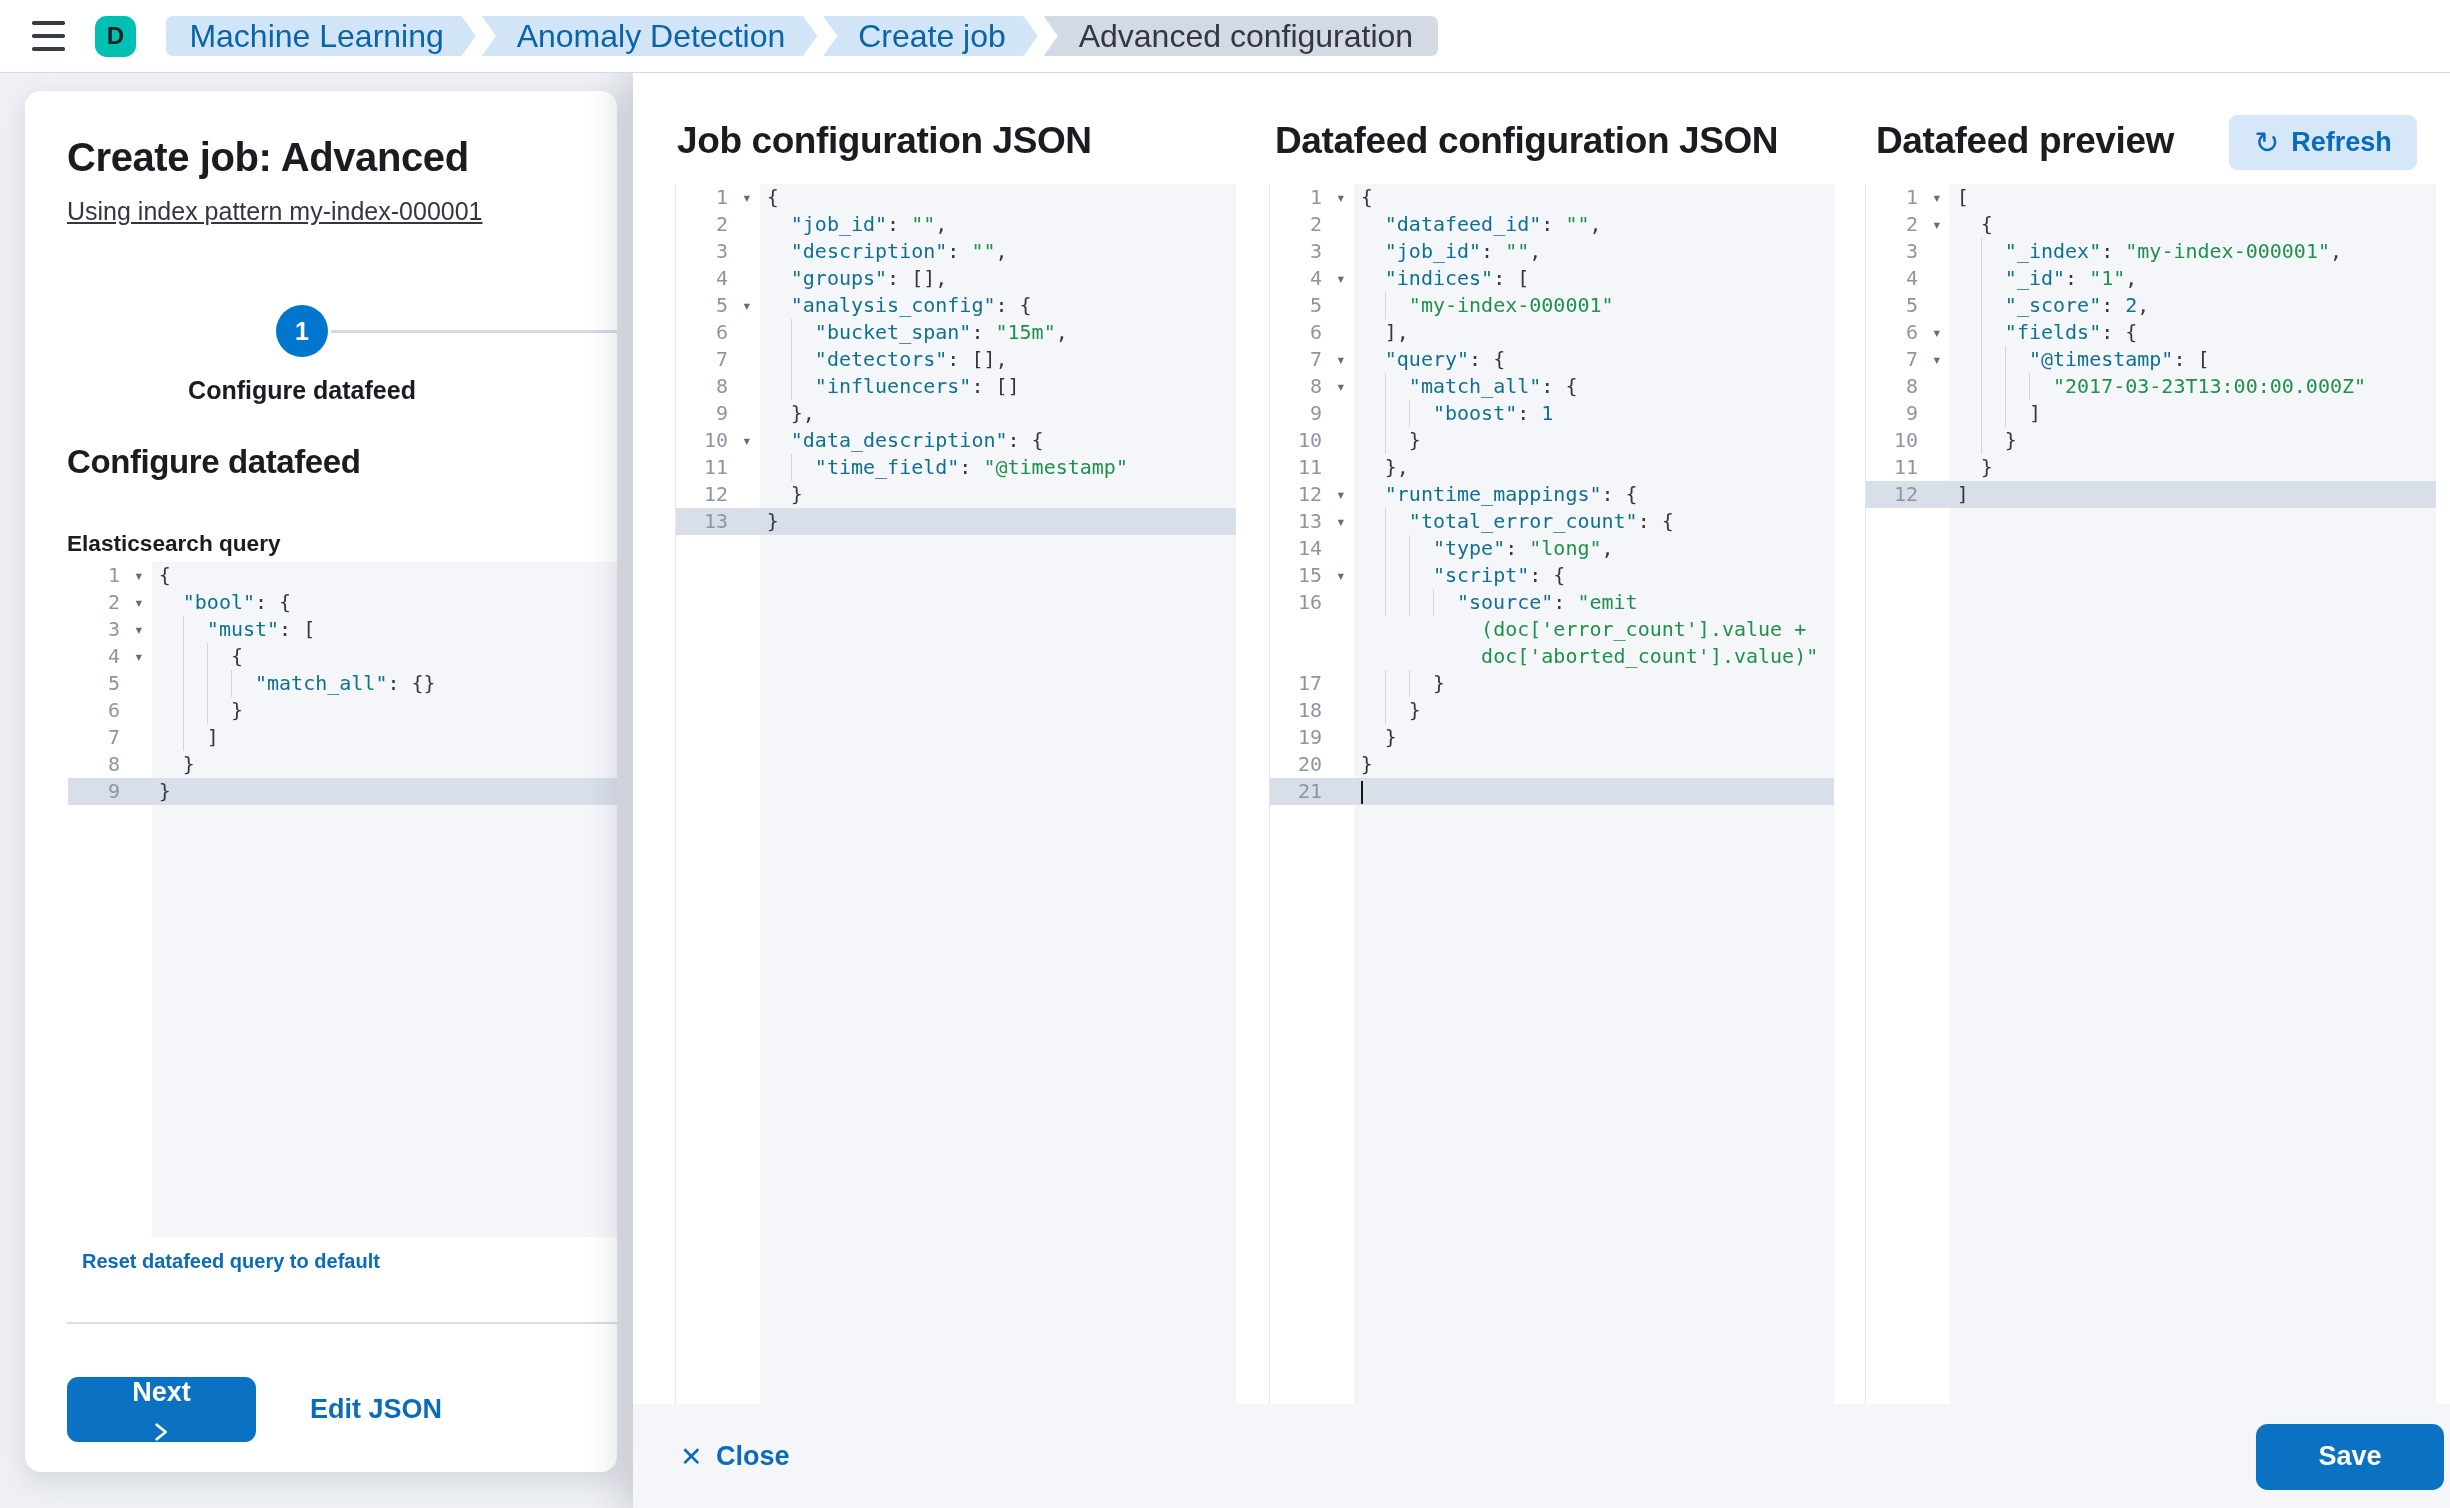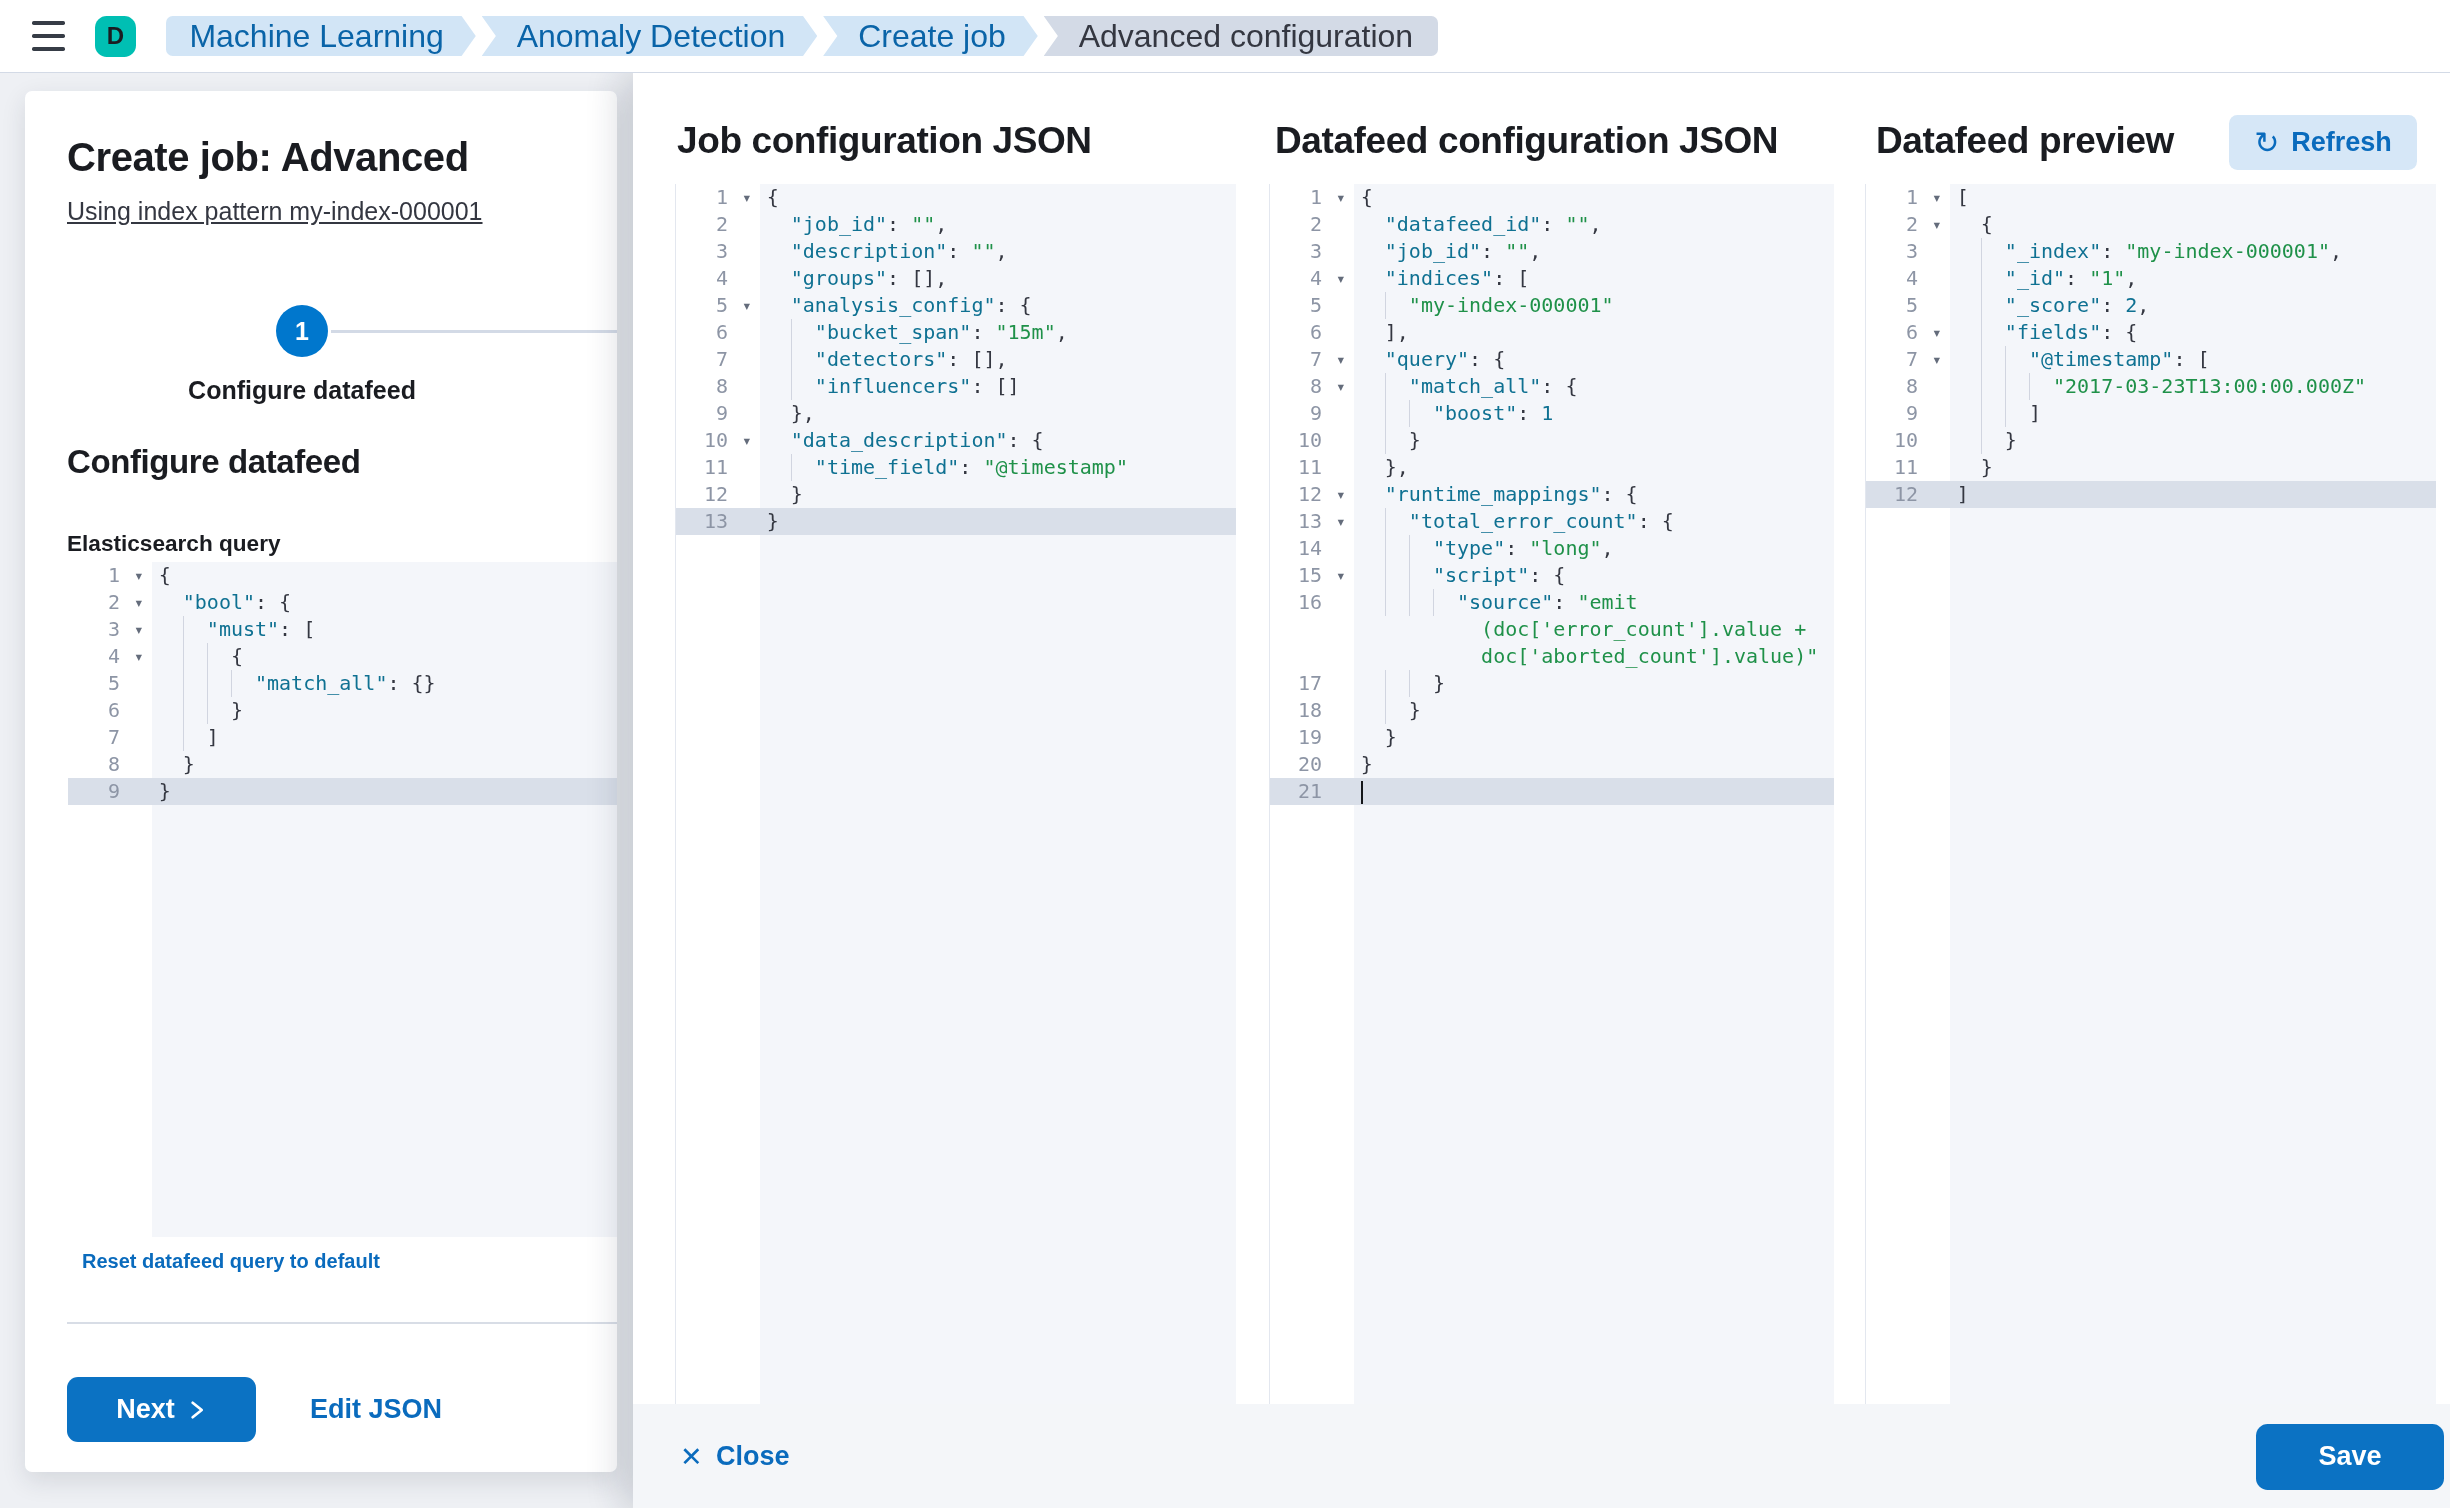--- a/index.html
+++ b/index.html
@@ -17,38 +17,38 @@
   .crumbs { display:flex; align-items:center; margin-left:30px; gap:5.9px; }
   .crumb { height:40px; display:flex; align-items:center; font-size:32px; font-weight:500;
     color:#0a64a8; background:#d2e5f6; padding:0 32px 0 35px;
     clip-path:polygon(0 0, calc(100% - 14.2px) 0, 100% 50%, calc(100% - 14.2px) 100%, 0 100%, 14.2px 50%); }
   .crumb.first { padding-left:23.4px; clip-path:polygon(0 0, calc(100% - 14.2px) 0, 100% 50%, calc(100% - 14.2px) 100%, 0 100%); border-radius:6.7px 0 0 6.7px; }
   .crumb.last { background:#d3dae6; color:#343741; font-weight:400; padding-right:25px;
     clip-path:polygon(0 0, 100% 0, 100% 100%, 0 100%, 14.2px 50%); border-radius:0 6.7px 6.7px 0; }
 
   
   .card { position:absolute; left:25px; top:91px; width:592px; height:1381px; background:#fff;
-    border-radius:7px; box-shadow:0 8.4px 25px rgba(30,40,60,.12); overflow:hidden; z-index:10; }
+    border-radius:16px; box-shadow:0 8.4px 25px rgba(30,40,60,.12); overflow:hidden; z-index:10; }
   .card h1 { position:absolute; left:42px; top:44px; font-size:40px; font-weight:700; letter-spacing:-0.4px; }
   .card .subtitle { position:absolute; left:42px; top:106px; font-size:25px; color:#343741;text-decoration:underline; }
   .step-circle { position:absolute; left:251px; top:214px; width:52px; height:52px; border-radius:50%;
     background:#0077cd; color:#fff; font-size:25px; font-weight:600; display:flex; align-items:center;
     justify-content:center; cursor:pointer; z-index:2; }
   .step-line { position:absolute; left:306px; top:239px; width:502px; height:2.5px; background:#d3dae6; }
   .step-label { position:absolute; left:277px; top:285px; transform:translateX(-50%); font-size:25px;
     font-weight:700; white-space:nowrap; }
   .card h2 { position:absolute; left:42px; top:352px; font-size:33px; font-weight:700; letter-spacing:-0.4px; }
   .card .field-label { position:absolute; left:42px; top:440px; font-size:22.6px; font-weight:700; }
   .link { color:#0a6bbd; font-weight:600; cursor:pointer; }
   .reset-link { position:absolute; left:57px; top:1159px; font-size:20px; }
   .card .divider { position:absolute; left:42px; top:1231px; width:569px; height:1.7px; background:#d8dde6; }
   .btn-primary { background:#0b72c3; color:#fff; border:none; border-radius:11px; font-size:27px;
     font-weight:600; font-family:inherit; display:flex; align-items:center; justify-content:center;
     gap:13.4px; cursor:pointer; }
-  .next-btn { position:absolute; left:42px; top:1286px; width:189px; height:65px; }
+  .next-btn { position:absolute; left:42px; top:1286px; width:189px; height:65px;flex-direction:column; }
   .edit-json { position:absolute; left:285px; top:1303px; font-size:27px; }
 
   
   .flyout { position:absolute; left:633px; top:73px; width:1833px; height:1436px; background:#fff;
     box-shadow:-13.4px 0 33px rgba(30,40,60,.18); z-index:20; }
   .panel-title { position:absolute; top:47px; font-size:37px; font-weight:700; letter-spacing:-0.4px; }
   .pt-job { left:44px; } .pt-df { left:642px; } .pt-prev { left:1243px; }
   .refresh-btn { position:absolute; left:1596px; top:42px; width:188px; height:55px; background:#d6e7f7;
     color:#0a6bbd; border:none; border-radius:8.4px; font-size:27px; font-weight:600; font-family:inherit;
     display:flex; align-items:center; justify-content:center; gap:11.7px; cursor:pointer; }

